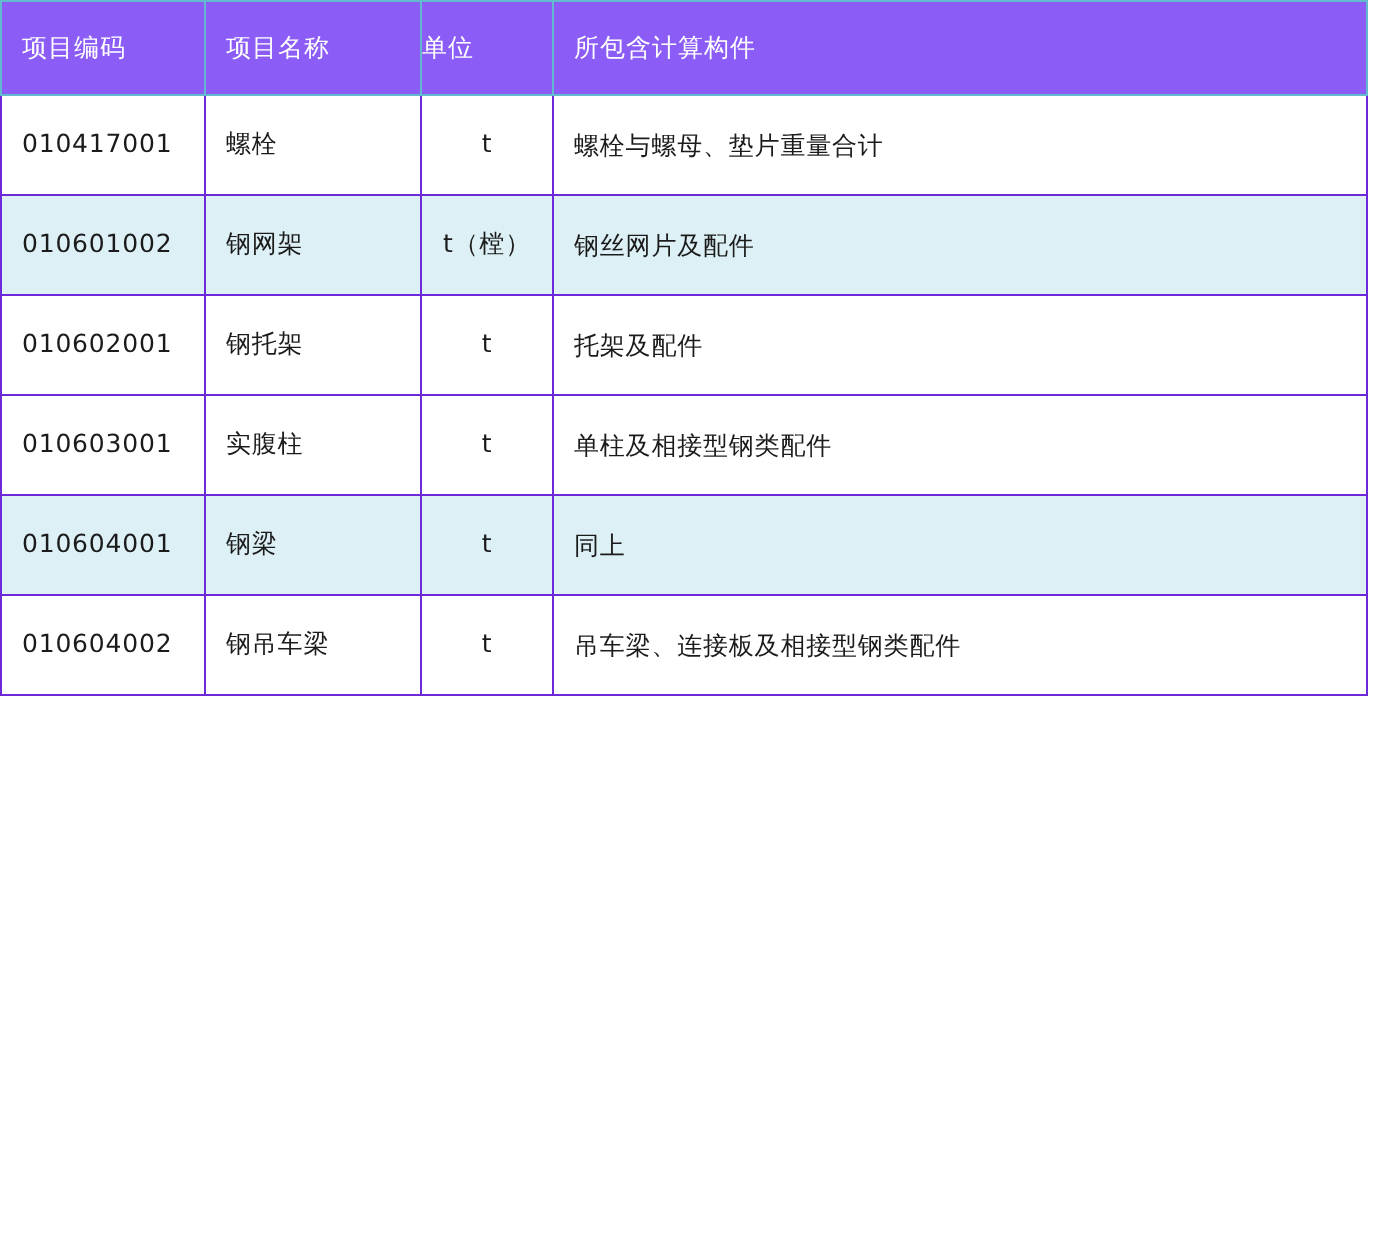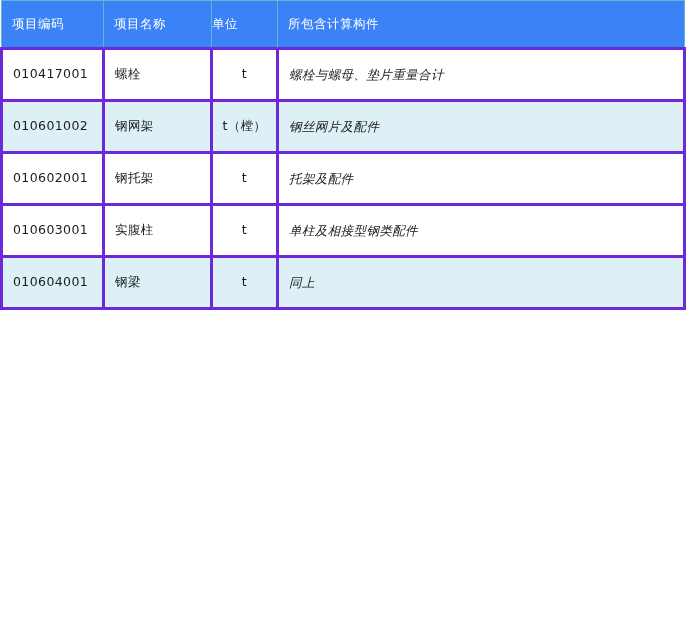--- a/index.html
+++ b/index.html
@@ -23,60 +23,59 @@
     table-layout: fixed;
     width: 683px;
     margin: 0;
   }
   table.spec-table col.c0 { width: 102px; }
   table.spec-table col.c1 { width: 108px; }
   table.spec-table col.c2 { width: 66px; }
   table.spec-table col.c3 { width: 407px; }
 
   thead th {
-    background: #3b82f6;
+    background: #8b5cf6;
     color: #ffffff;
     font-size: 12.5px;
     font-weight: normal;
     text-align: left;
     padding: 14px 10px 14px 10px;
     border: 1px solid #62b8cf;
     line-height: 1.4;
     letter-spacing: 0.5px;
   }
   thead th.unit-col {
     text-align: left;
     padding-left: 0;
     padding-right: 0;
   }
   tbody td {
     font-size: 12.5px;
     color: #1b1b1b;
-    border: 3px solid #6d28d9;
+    border: 1px solid #6d28d9;
     padding: 12px 10px 12px 10px;
     line-height: 1.9;
     vertical-align: middle;
     letter-spacing: 0.4px;
     word-break: break-all;
   }
   tbody td.unit-cell {
     text-align: center;
     padding-left: 2px;
     padding-right: 2px;
   }
   tbody tr.odd td {
     background: #ffffff;
   }
   tbody tr.even td {
     background: #ddf0f5;
     margin-left: 32px;
   }
   tbody td.desc-cell {
     line-height: 2.0;
-    font-style: italic;
   }
 </style>
 </head>
 <body>
 
 <div class="table-wrap">
   <table class="spec-table">
     <colgroup>
       <col class="c0">
       <col class="c1">
@@ -115,15 +114,21 @@
         <td>实腹柱</td>
         <td class="unit-cell">t</td>
         <td class="desc-cell">单柱及相接型钢类配件</td>
       </tr>
       <tr class="even">
         <td>010604001</td>
         <td>钢梁</td>
         <td class="unit-cell">t</td>
         <td class="desc-cell">同上</td>
       </tr>
+      <tr class="odd">
+        <td>010604002</td>
+        <td>钢吊车梁</td>
+        <td class="unit-cell">t</td>
+        <td class="desc-cell">吊车梁、连接板及相接型钢类配件</td>
+      </tr>
     </tbody>
   </table>
 </div>
 
 </body></html>

